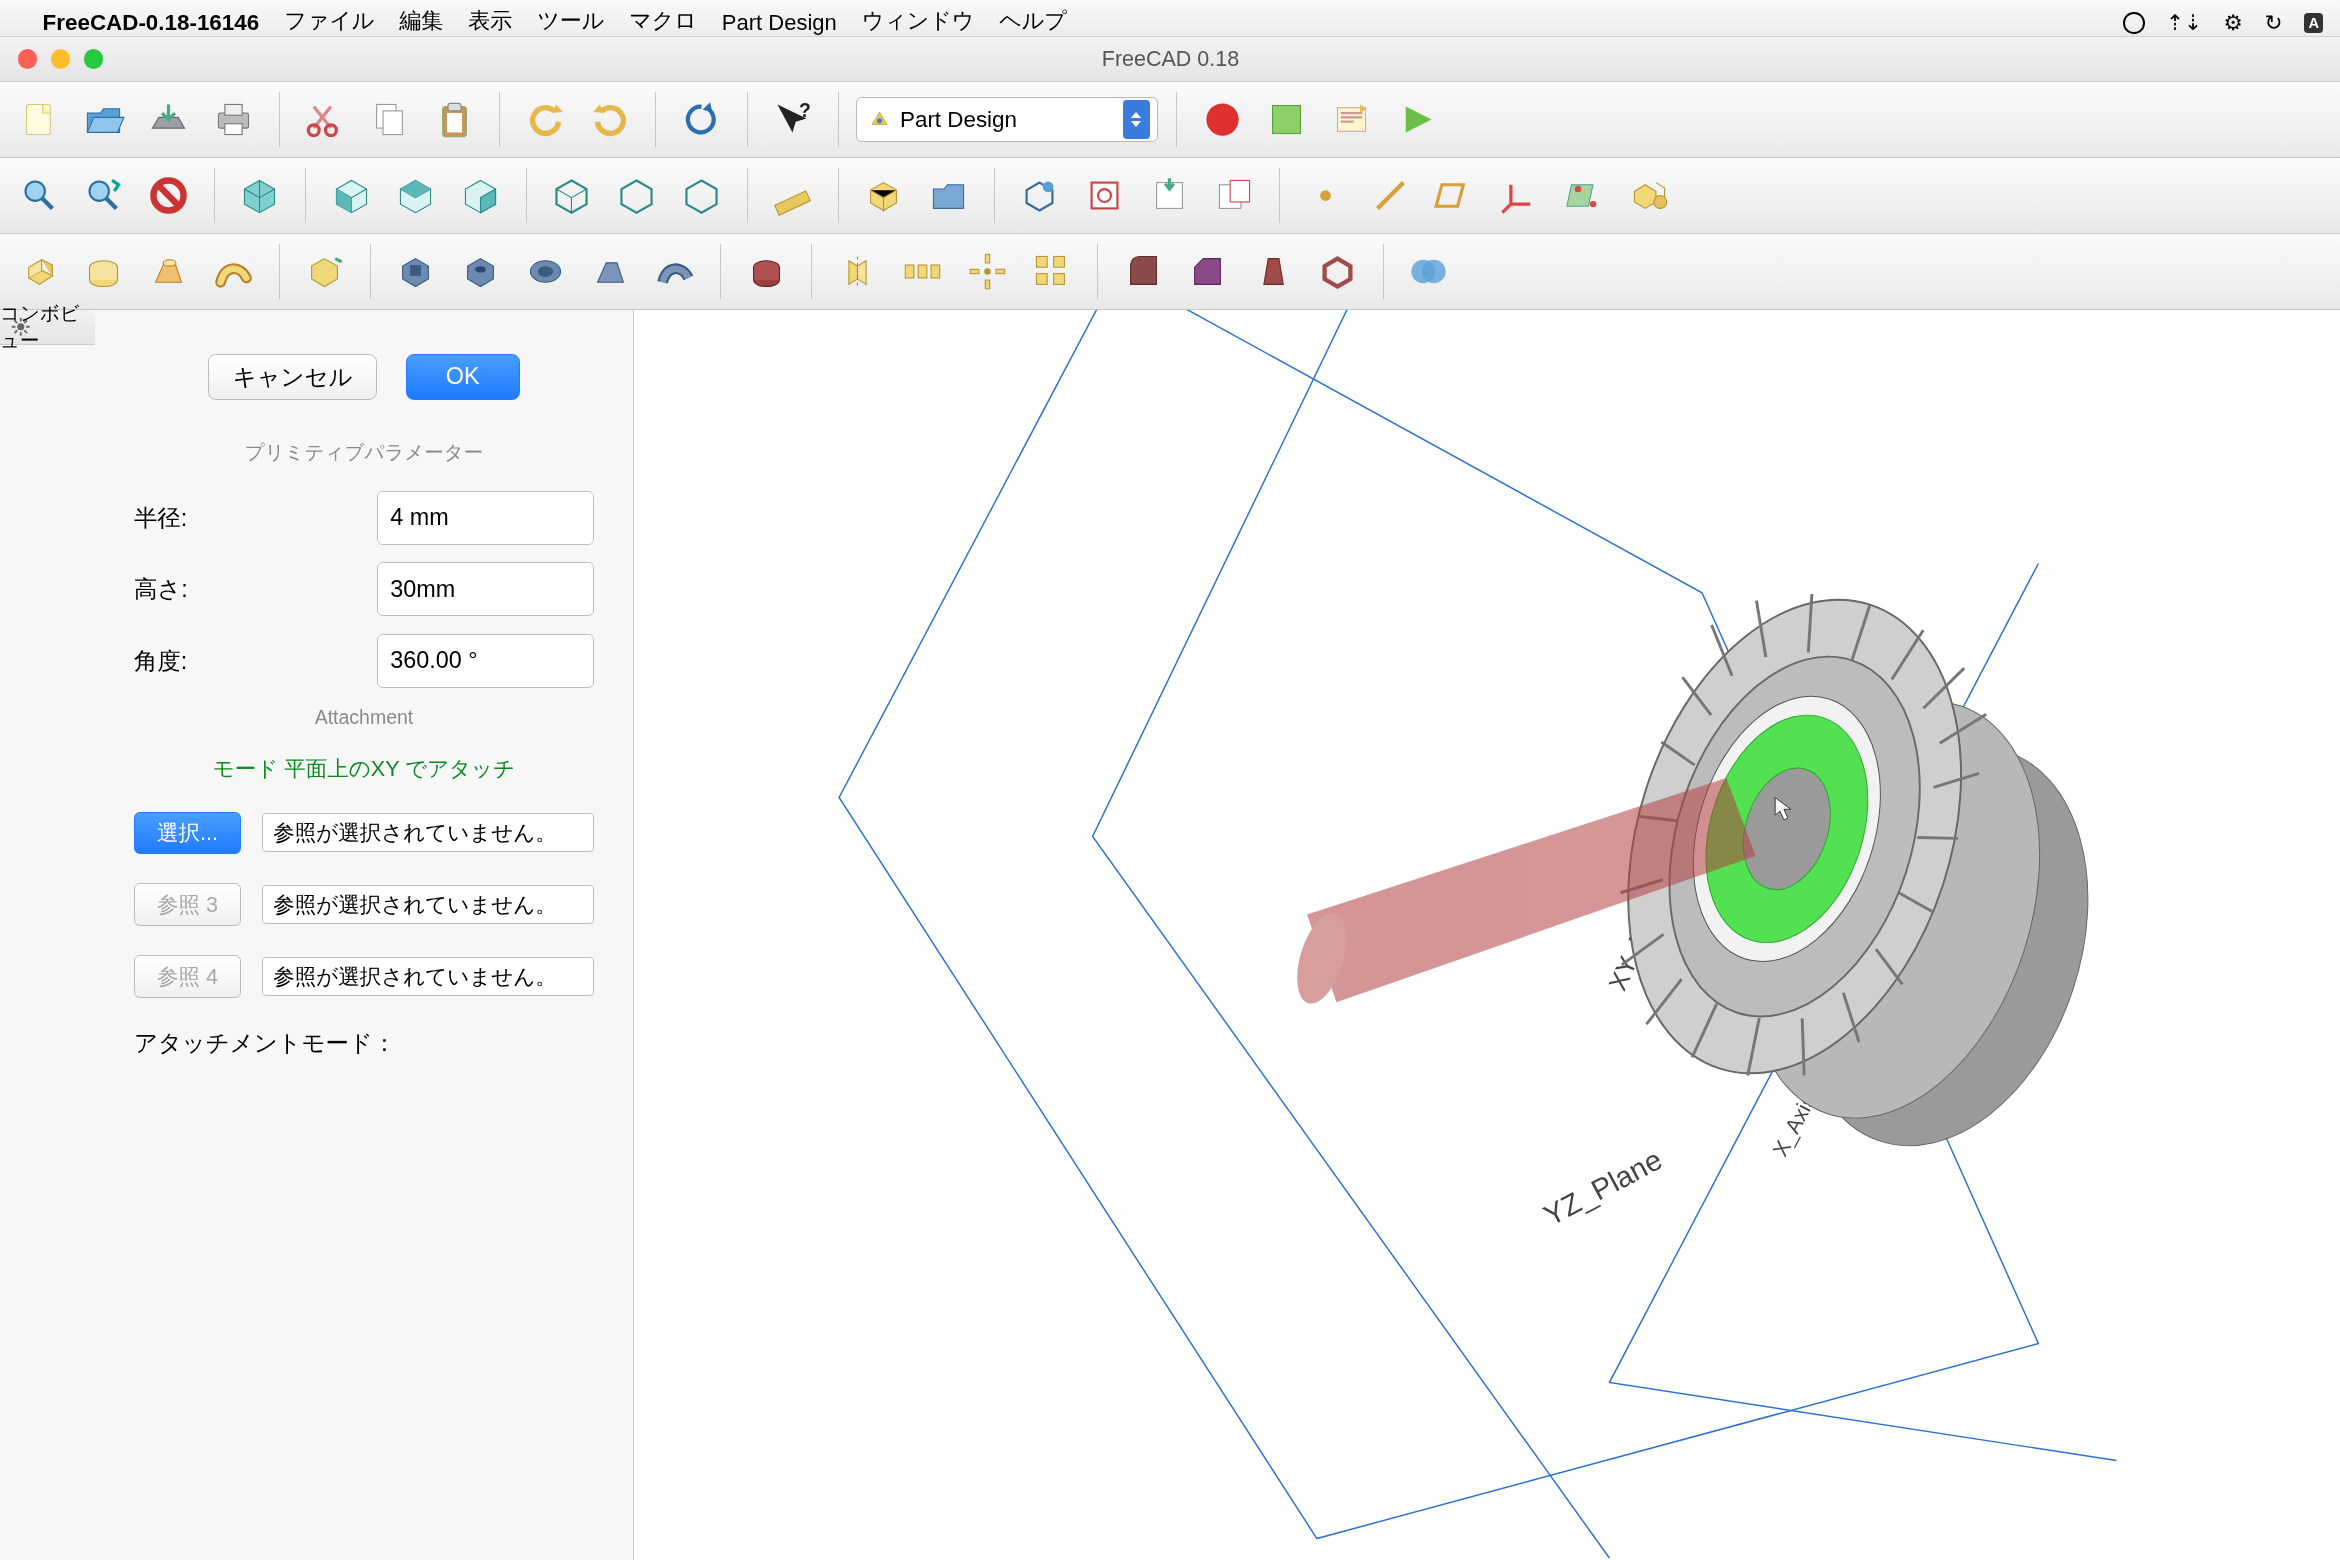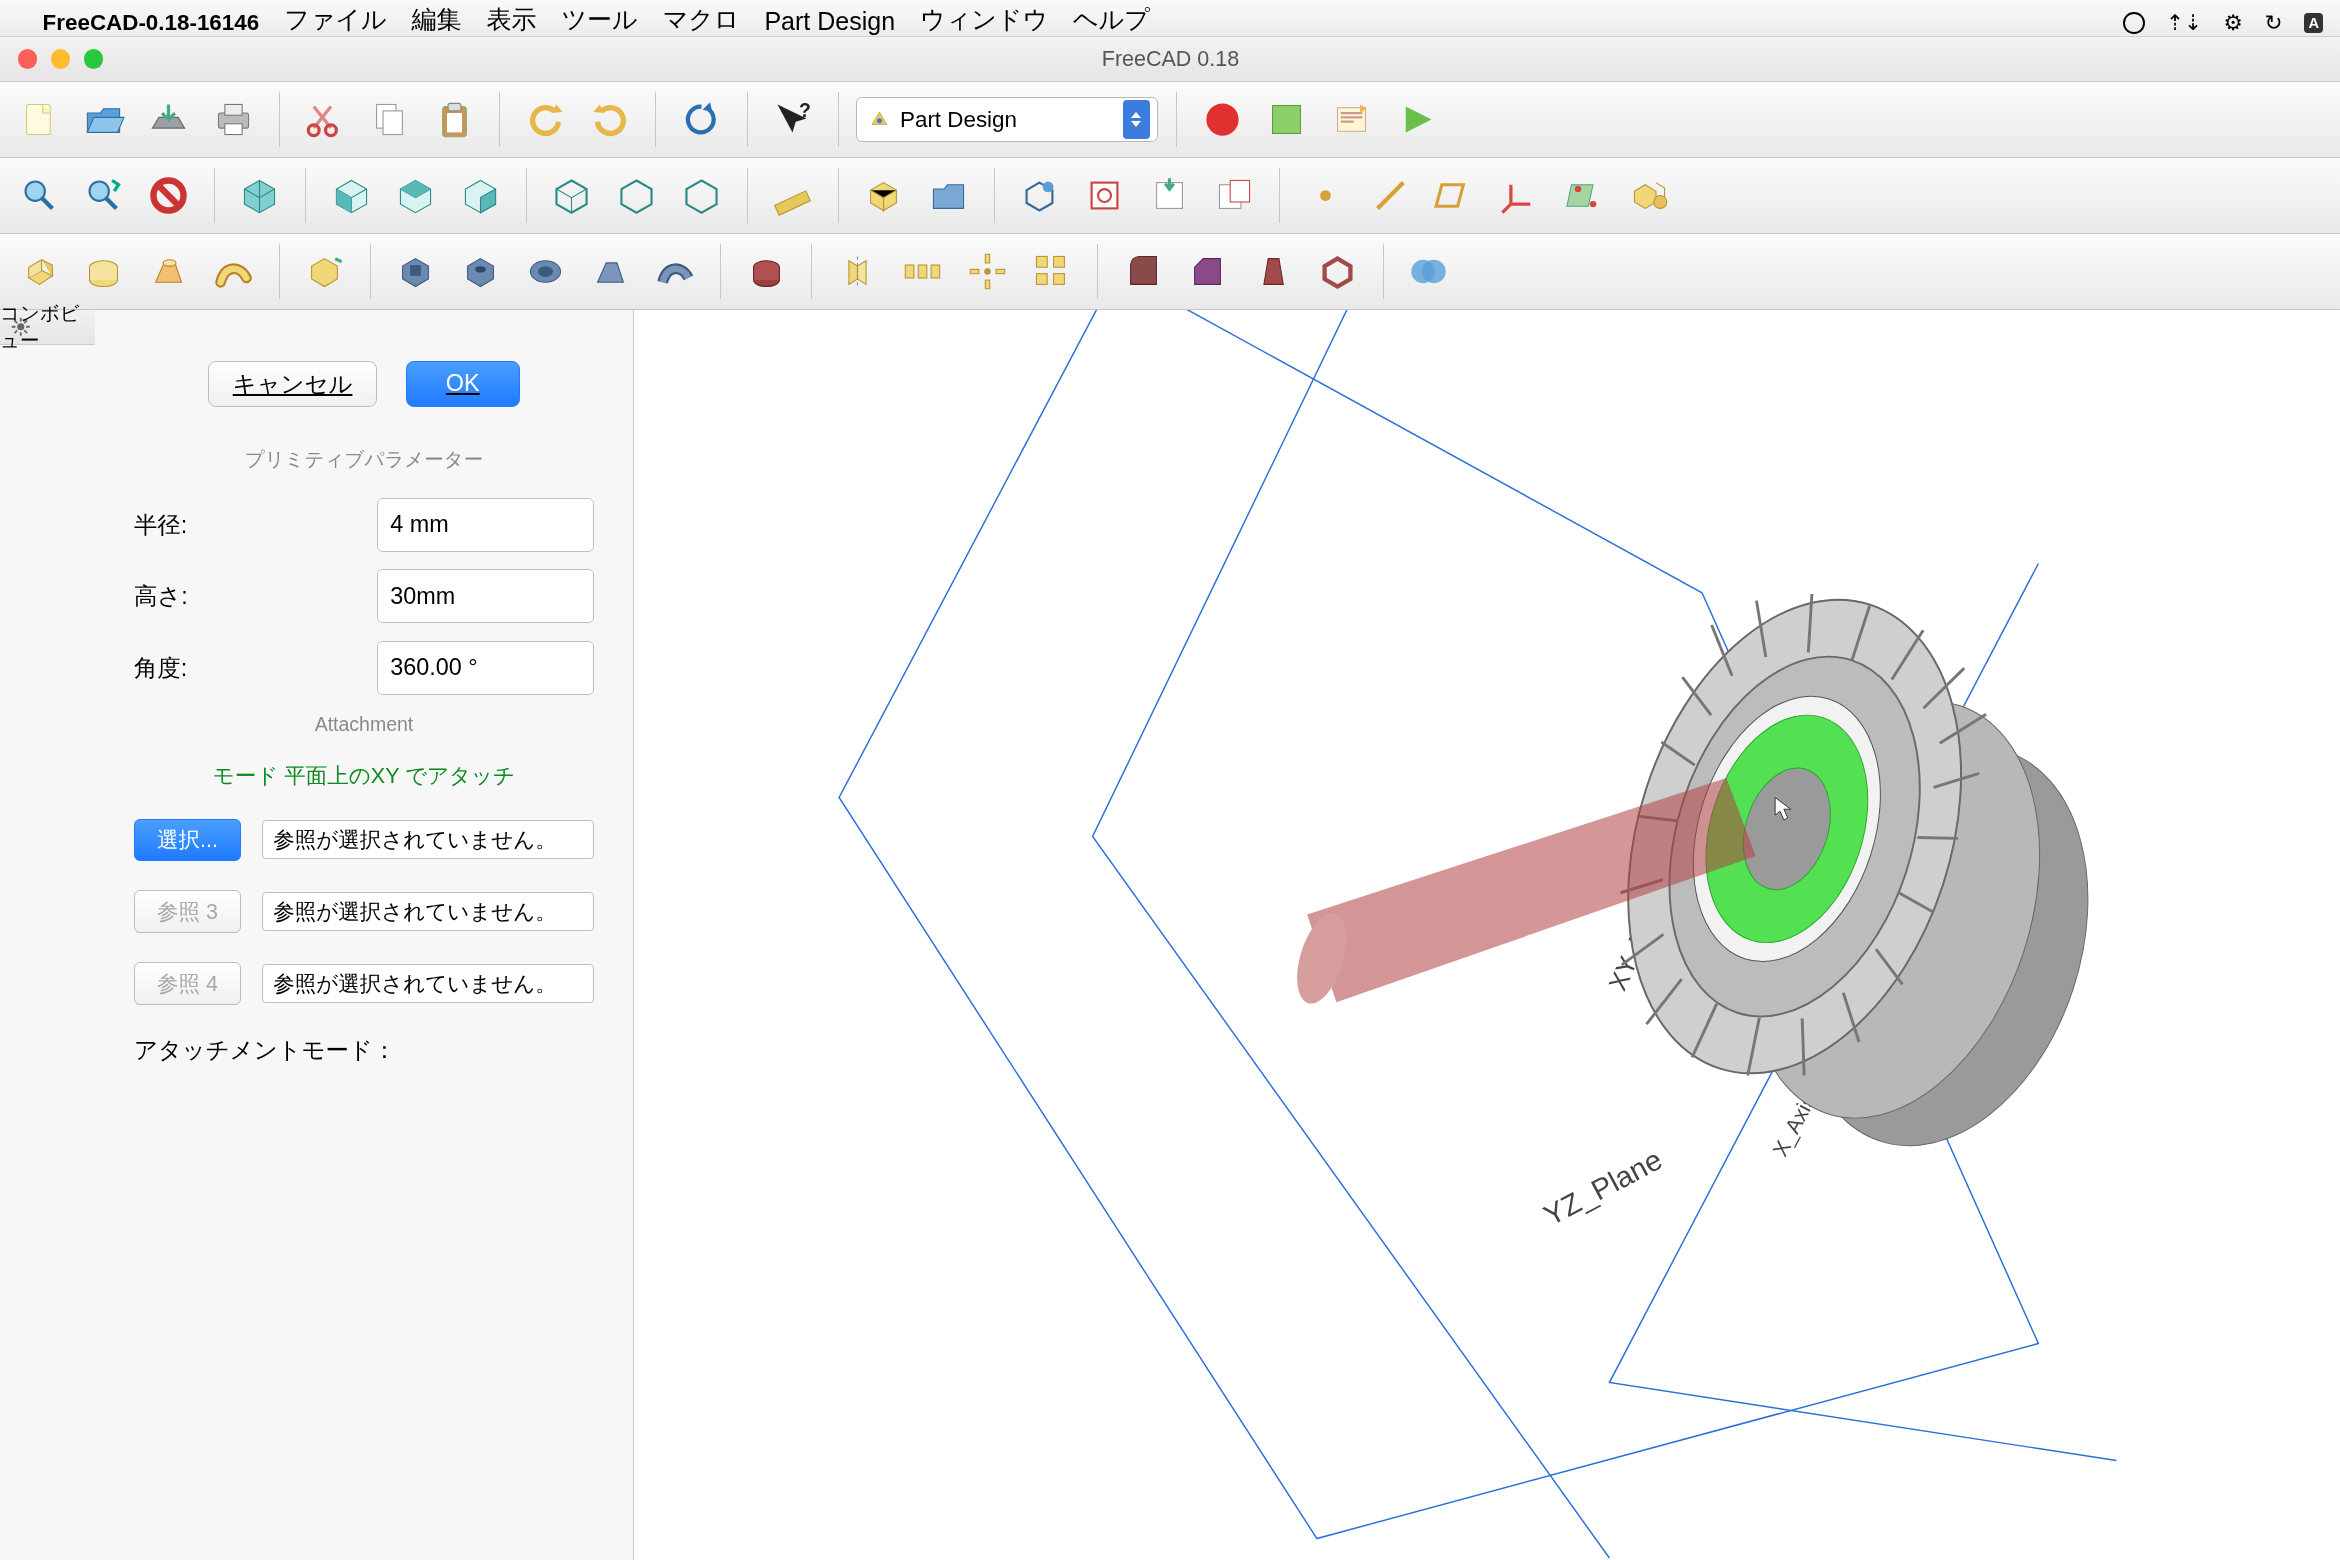--- a/index.html
+++ b/index.html
@@ -1,21 +1,21 @@
 <!DOCTYPE html>
 <html><head>
 <meta charset="utf-8">
 <style>
 * { box-sizing: border-box; margin: 0; padding: 0; font-family: -apple-system, "Helvetica Neue", Arial, sans-serif; }
 body { width: 2341px; height: 1560px; background: #fff; overflow: hidden; font-size: 21.5px; }
 
 .menubar { height: 37px; background: linear-gradient(#f9f9f9,#ececec); display: flex; align-items: flex-end; padding: 0 17.6px; gap: 25px; border-bottom: 1px solid #d0d0d0; }
 .menubar .apple { font-size: 23.4px; }
 .menubar .appname { font-weight: 700; font-size: 22.4px; }
-.menubar .menu { font-size: 25px; }
+.menubar .menu { font-size: 22px; }
 .menubar .spacer { flex: 1; }
 .menubar .tray { display: flex; gap: 21.5px; font-size: 21.5px; align-items: center; }
 .tray .circ { width:21.5px;height:21.5px;border:2.9px solid #000;border-radius:50%; }
 .tray .box { width:19.5px;height:19.5px;background:#333;border-radius:3.9px;display:flex;align-items:center;justify-content:center;color:#fff;font-size:14.6px;font-weight:700; }
 
 .titlebar { height: 45px; background: linear-gradient(#f3f1f2,#e6e4e5); display: flex; align-items: center; border-bottom:1px solid #c9c9c9; position: relative; }
 .traffic { display: flex; gap: 13.7px; margin-left: 17.6px; }
 .traffic span { width: 19.5px; height: 19.5px; border-radius: 50%; }
 .tl-red { background:#ff5f57; } .tl-yellow { background:#ffbd2e; } .tl-green { background:#28c840; }
 .titlebar .title { position:absolute; left:50%; transform:translateX(-50%); color:#555; font-size:21.5px; }
@@ -36,21 +36,21 @@
 .panel-title { background:linear-gradient(#f1f1f1,#e5e5e5); border-bottom:1px solid #ccc; height:35px; display:flex; align-items:center; justify-content:center; font-size:19.5px; position:relative; }
 .panel-title .gear { position:absolute; left:9.8px; width:21.5px; height:21.5px; }
 
 .tabs { display:flex; justify-content:center; margin-top:7.8px; }
 .tab { padding:5.9px 21.5px; font-size:23.4px; border:1px solid #bbb; background:#fff; }
 .tab.left { border-radius:7.8px 0 0 7.8px; }
 .tab.right { border-radius:0 7.8px 7.8px 0; background:#2f7bff; color:#fff; border-color:#2f7bff; display:flex; align-items:center; gap:7.8px; }
 .tab.right .pen { width:19.5px;height:19.5px; }
 
 .task-body { padding: 27px 39px; overflow:auto; }
-.btnrow { display:flex; justify-content:center; gap:29px; margin: 24px 0 39px; text-decoration: underline; }
+.btnrow { display:flex; justify-content:center; gap:29px; margin: 17px 0 39px; }
 .btn { padding:5.9px 23.4px; font-size:23.4px; border-radius:7.8px; border:1px solid #bcbcbc; background:linear-gradient(#ffffff,#f0f0f0); }
 .btn.ok { background:linear-gradient(#4a9eff,#1f7bff); color:#fff; border-color:#1f7bff; padding:5.9px 39px; }
 
 .section-h { text-align:center; color:#8a8a8a; font-size:19.5px; margin: 13.7px 0 25px; }
 .formrow { display:flex; align-items:center; margin: 17.6px 0; gap: 19.5px; }
 .formrow label { width: 224px; font-size:23.4px; }
 .spin { flex:1; display:flex; border:1px solid #bdbdbd; border-radius:5.9px; background:#fdba74; height:54px; overflow:hidden; }
 .spin input { flex:1; border:none; padding:0 11.7px; font-size:23.4px; outline:none; }
 
 .attach-mode { color:#0a8a1f; font-size:21.5px; text-align:center; margin: 17.6px 0 27px; font-weight:500; }

